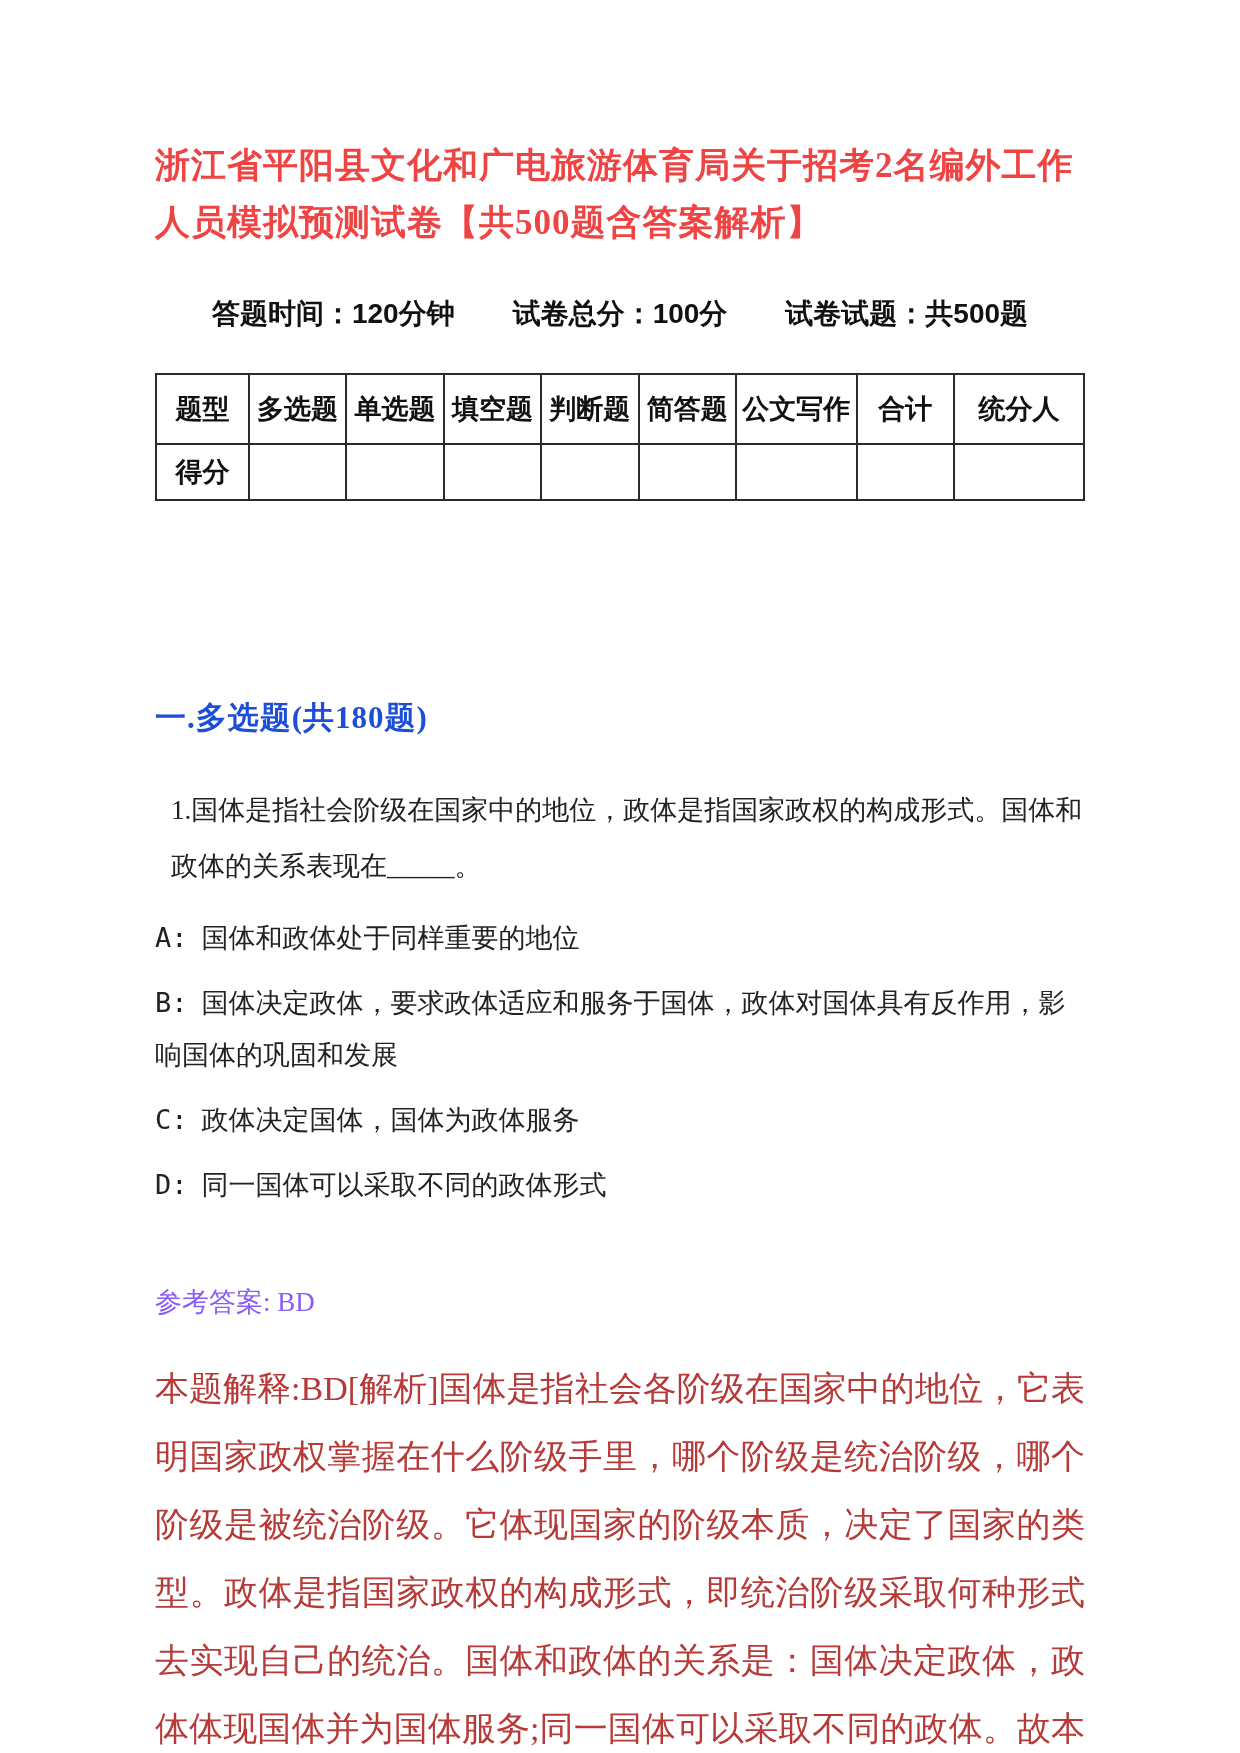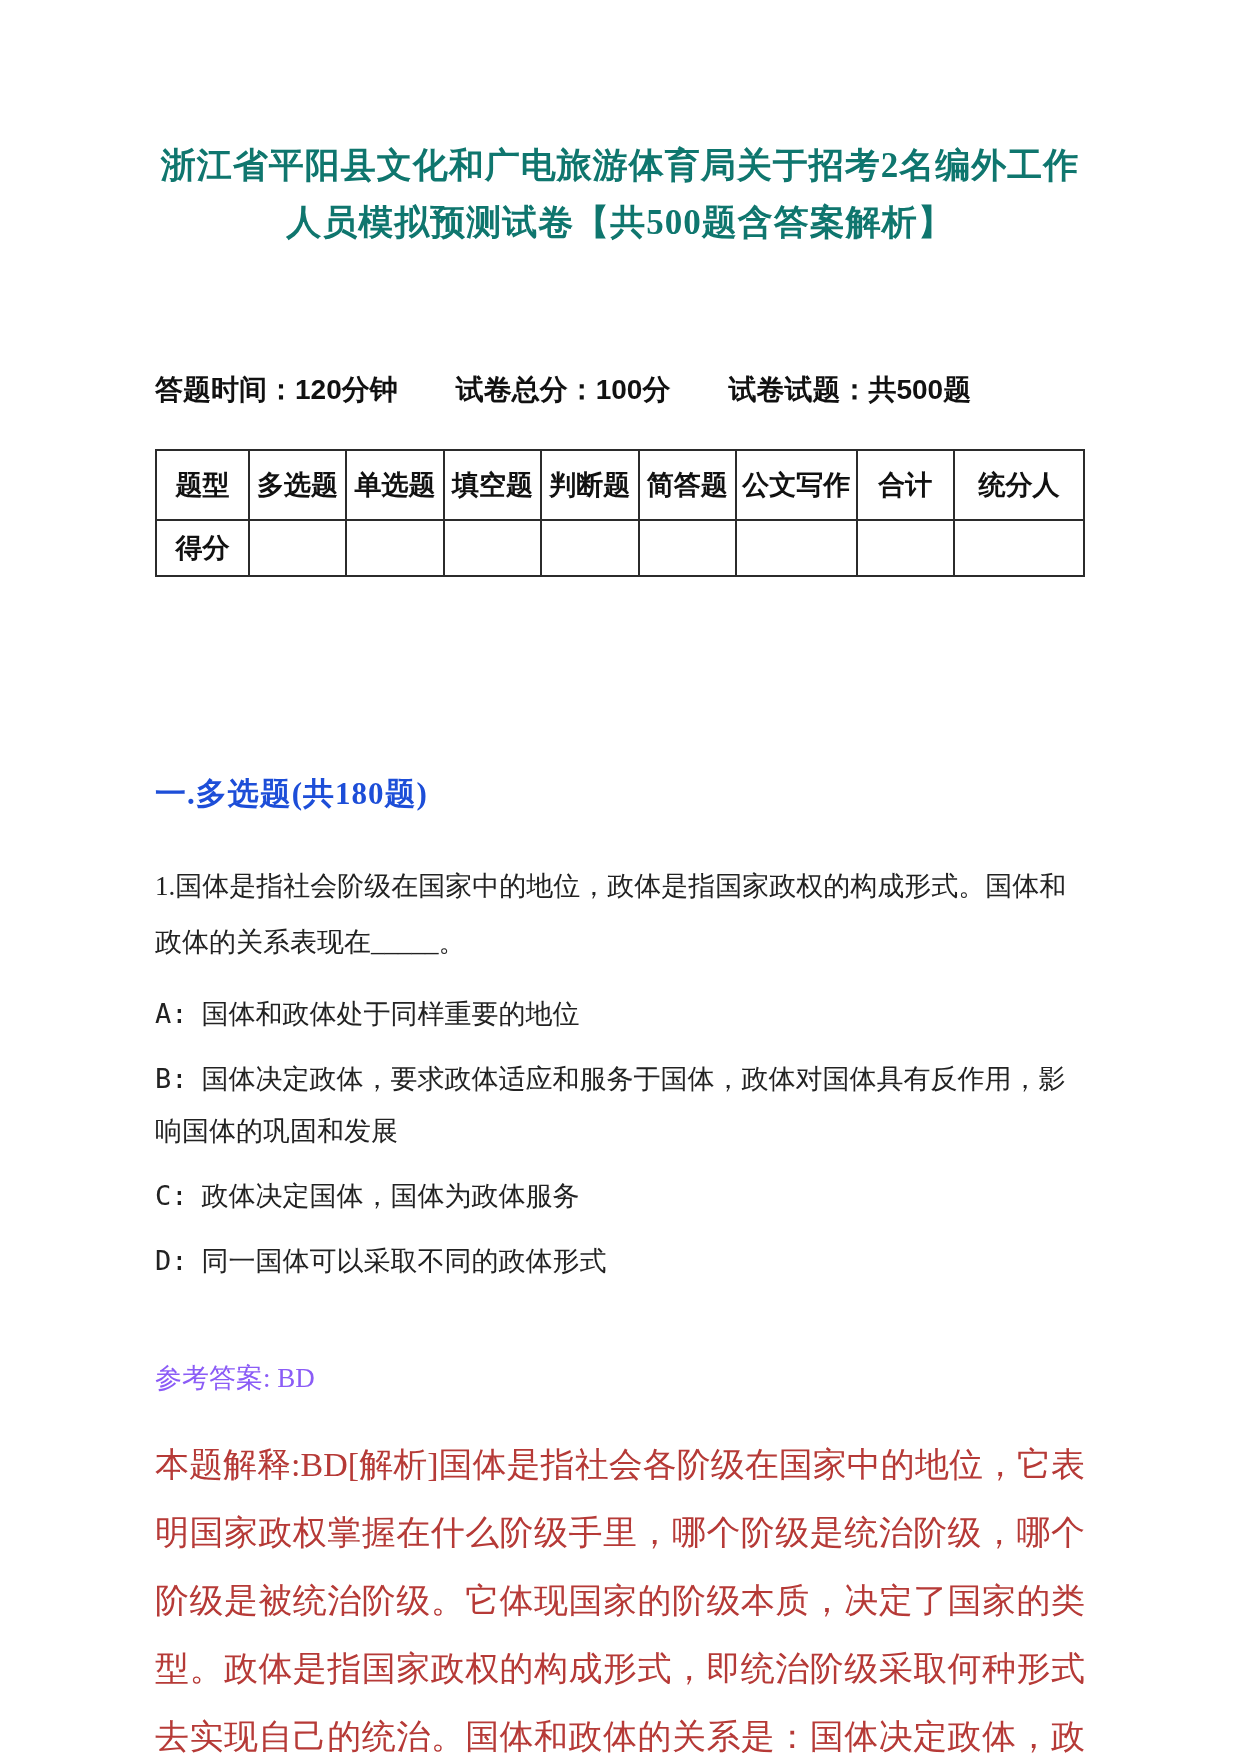--- a/index.html
+++ b/index.html
@@ -12,31 +12,32 @@
     color: #1c1c1c;
     background: #ffffff;
   }
   .page {
     width: 1240px;
     min-height: 1753px;
     padding: 138px 155px 120px 155px;
     background: #fff;
   }
   .title {
-    color: #0f766e;
+    color: #ef4444;
     font-weight: bold;
     font-size: 35px;
     line-height: 1.62;
-    text-align: center;
+    text-align: left;
     letter-spacing: 1px;
   }
   .meta-row {
     display: flex;
+    justify-content: center;
     gap: 58px;
-    margin-top: 120px;
+    margin-top: 44px;
     font-family: "Liberation Sans", "DejaVu Sans", sans-serif;
     font-weight: bold;
     font-size: 28px;
     color: #111;
     white-space: nowrap;
   }
   table.score-table {
     width: 100%;
     margin-top: 40px;
     border-collapse: collapse;
@@ -58,20 +59,21 @@
     font-size: 31px;
     font-weight: bold;
     color: #1d4ed8;
     letter-spacing: 1px;
   }
   .question-text {
     margin-top: 44px;
     font-size: 27px;
     line-height: 2.05;
     color: #222;
+    margin-left: 16px;
   }
   .options { margin-top: 18px; }
   .option {
     font-size: 27px;
     line-height: 1.95;
     color: #222;
     margin-top: 12px;
     font-family: "Liberation Serif", "DejaVu Serif", serif;
   }
   .option .opt-label {

